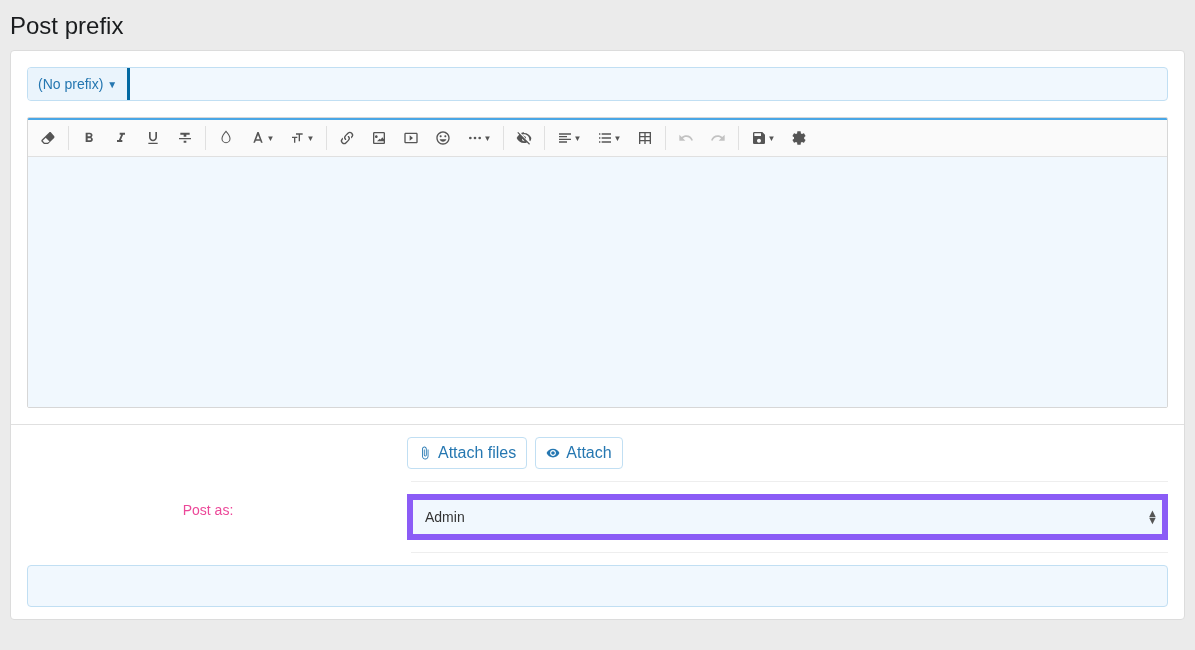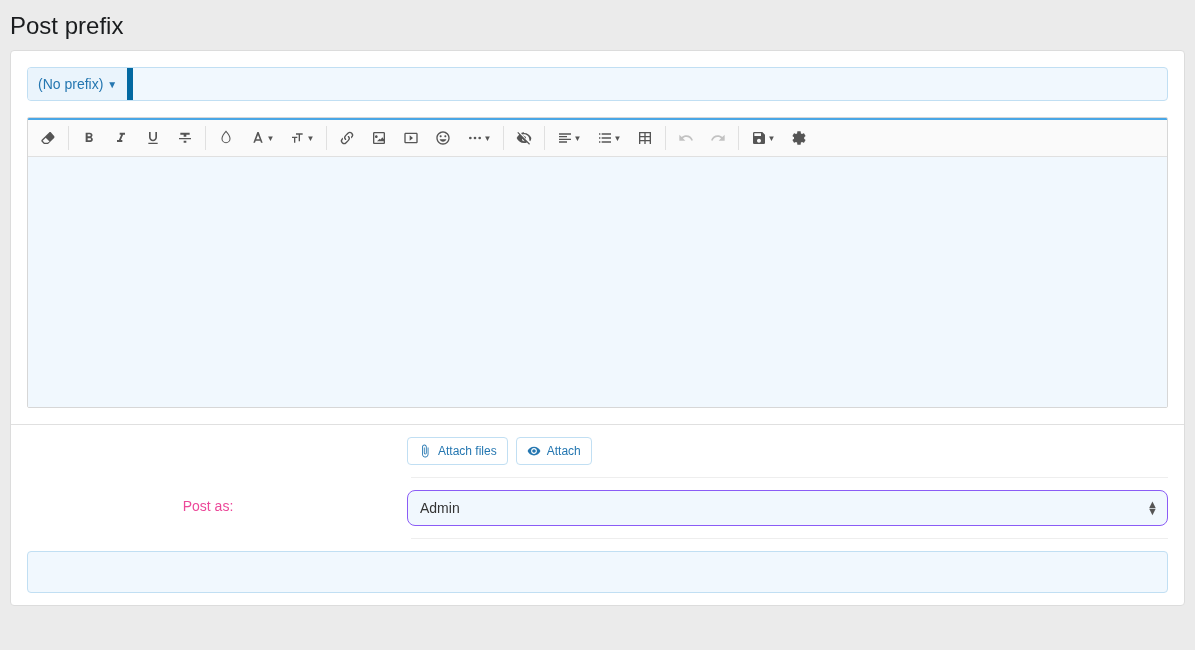--- a/index.html
+++ b/index.html
@@ -1,42 +1,42 @@
 <!DOCTYPE html>
 <html><head>
 <meta charset="utf-8">
 <style>
 * { box-sizing: border-box; margin: 0; padding: 0; }
 body { font-family: -apple-system, BlinkMacSystemFont, "Segoe UI", Helvetica, Arial, sans-serif; background: #ebebeb; color: #25292b; font-size: 14px; width: 1195px; }
 .page-title { font-size: 24px; font-weight: 400; padding: 12px 10px 10px 10px; color: #1a1c1e; }
 .main-card { background: #fff; border: 1px solid #dcdcdc; border-radius: 4px; margin: 0 10px; }
 .title-row { display: flex; margin: 16px; border: 1px solid #c1dff3; border-radius: 4px; overflow: hidden; background: #f1f8fe; }
-.prefix-btn { display: flex; align-items: center; gap: 4px; padding: 8px 10px; background: #eaf4fc; color: #2577b1; border: none; border-right: 6px solid #0369a1; font-size: 14px; cursor: pointer; }
+.prefix-btn { display: flex; align-items: center; gap: 4px; padding: 8px 10px; background: #eaf4fc; color: #2577b1; border: none; border-right: 3px solid #0369a1; font-size: 14px; cursor: pointer; }
 .prefix-btn .caret { font-size: 10px; }
 .title-input { flex: 1; border: none; background: transparent; padding: 8px 10px; font-size: 22px; color: #333; outline: none; }
 .title-input::placeholder { color: #b7b7b7; }
 .editor-wrap { margin: 16px; border: 1px solid #d7d7d7; border-radius: 2px; overflow: hidden; }
 .editor-topbar { height: 2px; background: #4aa7e6; }
 .toolbar { display: flex; align-items: center; background: #fafafa; border-bottom: 1px solid #e0e0e0; padding: 2px 4px; }
 .tbtn { width: 32px; height: 32px; display: flex; align-items: center; justify-content: center; background: transparent; border: none; cursor: pointer; border-radius: 2px; }
 .tbtn svg { width: 16px; height: 16px; fill: #555; }
 .tbtn.dim svg { fill: #c2c2c2; }
 .tbtn.has-caret { width: 40px; gap: 1px; }
 .tbtn .mini-caret { font-size: 8px; color: #555; }
 .tsep { width: 1px; height: 24px; background: #e0e0e0; margin: 0 4px; }
 .editor-area { min-height: 250px; background: #f1f8fe; padding: 10px; outline: none; }
 .bottom-section { border-top: 1px solid #e0e0e0; }
 .form-row { display: flex; padding: 12px 16px; }
 .label-col { width: 380px; text-align: center; padding-right: 18px; padding-top: 8px; color: #ec4899; }
 .field-col { flex: 1; }
 .actions-row .field-col { display: flex; gap: 8px; }
-.act-btn { display: inline-flex; align-items: center; gap: 6px; padding: 6px 10px; background: #fff; border: 1px solid #c1dff3; border-radius: 4px; color: #2577b1; font-size: 12px; cursor: pointer; }
+.act-btn { display: inline-flex; align-items: center; gap: 6px; padding: 6px 10px; background: #fff; border: 1px solid #c1dff3; border-radius: 4px; color: #2577b1; font-size: 16px; cursor: pointer; }
 .act-btn svg { width: 14px; height: 14px; fill: #2577b1; }
 .select-wrap { position: relative; }
-.select-box { width: 100%; padding: 9px 30px 9px 12px; background: #f1f8fe; border: 1px solid #8b5cf6; border-radius: 8px; font-size: 14px; color: #333; appearance: none; cursor: pointer; }
+.select-box { width: 100%; padding: 9px 30px 9px 12px; background: #f1f8fe; border: 6px solid #8b5cf6; border-radius: 0; font-size: 14px; color: #333; appearance: none; cursor: pointer; }
 .select-arrows { position: absolute; right: 10px; top: 50%; transform: translateY(-50%); font-size: 11px; color: #555; pointer-events: none; line-height: 7px; }
 .tags-input { width: 100%; padding: 12px; background: #f1f8fe; border: 1px solid #c1dff3; border-radius: 4px; font-size: 14px; outline: none; }
 .hint { font-size: 12px; color: #8d8d8d; margin-top: 6px; }
 .sep-row { border-top: 1px solid #eee; margin: 0 16px 0 400px; }
 </style>
 </head>
 <body>
 
 <div class="page-title">Post prefix</div>
 

